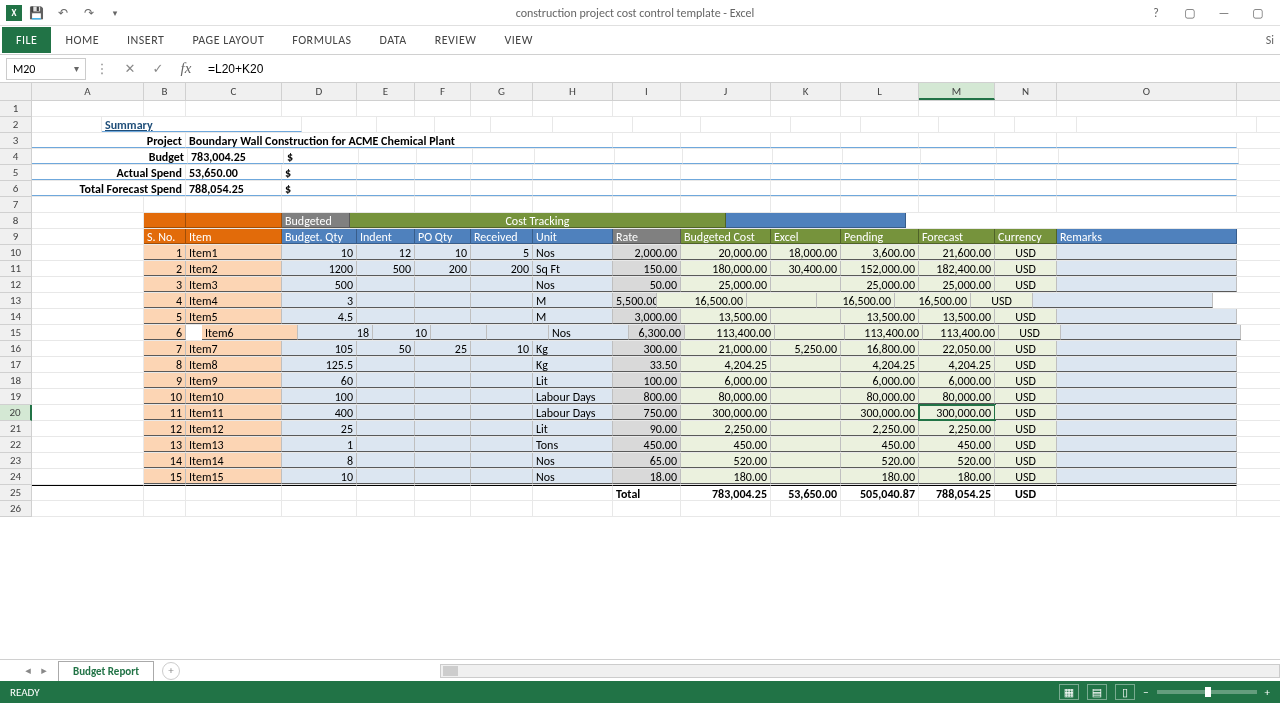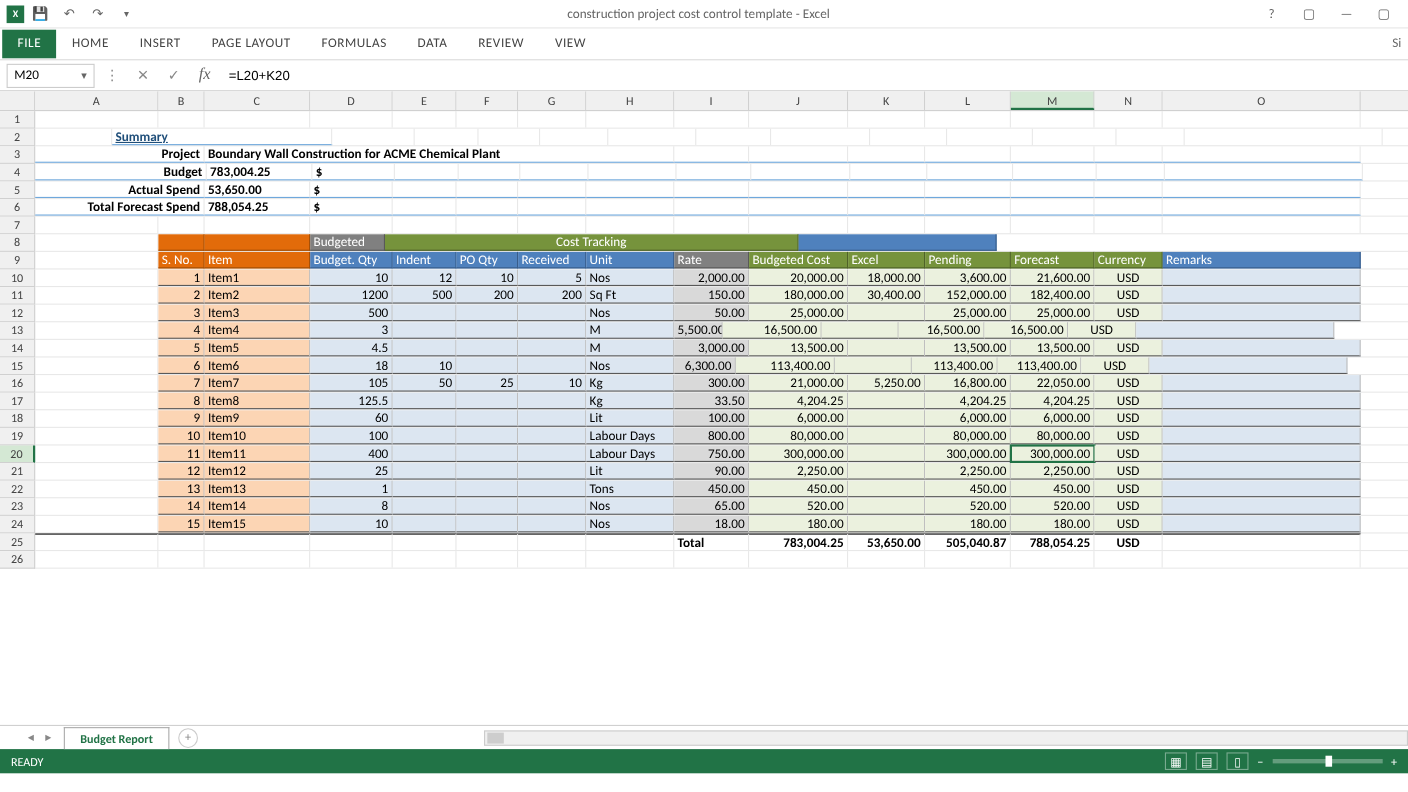--- a/index.html
+++ b/index.html
@@ -405,21 +405,21 @@
           <div class="cell td-green tar" style="width: 90px;">13,500.00</div>
           <div class="cell td-green tar" style="width: 70px;"></div>
           <div class="cell td-green tar" style="width: 78px;">13,500.00</div>
           <div class="cell td-green tar" style="width: 76px;">13,500.00</div>
           <div class="cell td-green tac" style="width: 62px;">USD</div>
           <div class="cell td-blue" style="width: 180px;"></div>
         </div>
         <div class="row">
           <div class="cell cA" style="width: 112px;"></div>
           <div class="cell td-orange tar" style="width: 42px;">6</div>
-          <div class="cell td-orange" style="width: 96px;">Item6</div>
+          <div class="cell td-orange" style="width: 96px; margin-left: 16px;">Item6</div>
           <div class="cell td-blue tar" style="width: 75px;">18</div>
           <div class="cell td-blue tar" style="width: 58px;">10</div>
           <div class="cell td-blue tar" style="width: 56px;"></div>
           <div class="cell td-blue tar" style="width: 62px;"></div>
           <div class="cell td-blue" style="width: 80px;">Nos</div>
           <div class="cell td-gray tar" style="width: 56px;">6,300.00</div>
           <div class="cell td-green tar" style="width: 90px;">113,400.00</div>
           <div class="cell td-green tar" style="width: 70px;"></div>
           <div class="cell td-green tar" style="width: 78px;">113,400.00</div>
           <div class="cell td-green tar" style="width: 76px;">113,400.00</div>

